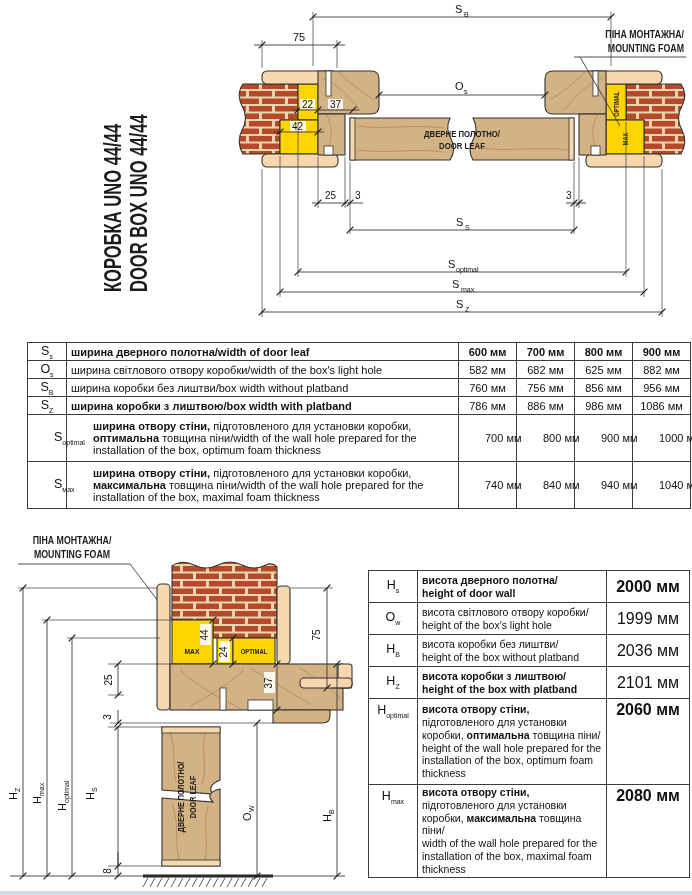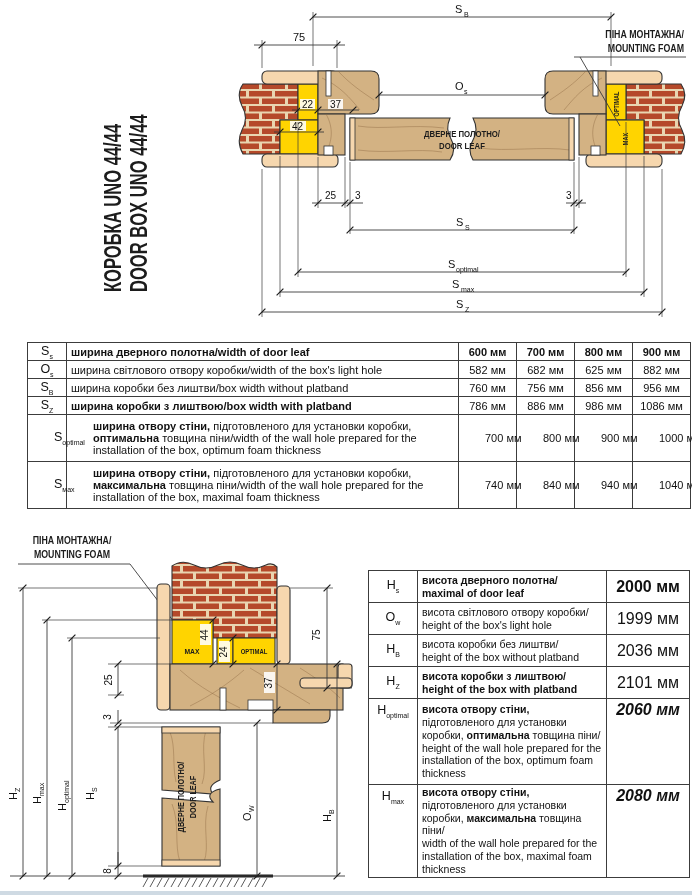--- a/index.html
+++ b/index.html
@@ -28,21 +28,21 @@
   #wtable{left:27px;top:342px;width:664px;font-size:11px;}
   #wtable td.sym{width:36px;text-align:center;font-size:12.5px;padding:0 1px;}
   #wtable td.val{width:53px;text-align:center;white-space:nowrap;padding:1px 2px;}
   #wtable tr.short td{height:15px;}
   #wtable tr.tall td{height:44px;padding-left:26px;}
   #htable{left:368px;top:570px;width:322px;font-size:10.5px;line-height:1.22;}
   #htable td.sym{width:40px;text-align:center;font-size:12.5px;}
   #htable td.val{width:74px;text-align:center;white-space:nowrap;font-size:16px;}
   #htable tr.short td{height:29px;}
   #htable tr.tall td{height:80px;}
-  #htable tr.tall td.val{vertical-align:top;font-style:italic;}
+  #htable tr.tall td.val{vertical-align:top;}
   sub{font-size:7px;}
   .b{font-weight:bold;}
   .enline{display:block;}
   #pageedge{position:absolute;left:0;bottom:0;width:692px;height:4px;background:#cfdae3;}
 </style>
 </head>
 <body>
 
 <div id="title">
   <div><span class="tl">КОРОБКА UNO 44/44</span></div>
@@ -404,21 +404,21 @@
       </g>
   </g>
 </svg>
 
 <table id="htable">
   <tbody>
       <tr class="short">
     <td class="sym"><span>H</span><sub>s</sub></td>
     <td class="b">
           <span class="enline">висота дверного полотна/</span>
-          <span class="enline">maximal of door leaf</span>
+          <span class="enline">height of door wall</span>
         </td>
     <td class="val b">2000 мм</td>
   </tr>
   <tr class="short">
     <td class="sym"><span>O</span><sub>w</sub></td>
     <td>
           <span class="enline">висота світлового отвору коробки/</span>
           <span class="enline">height of the box's light hole</span>
         </td>
     <td class="val">1999 мм</td>

